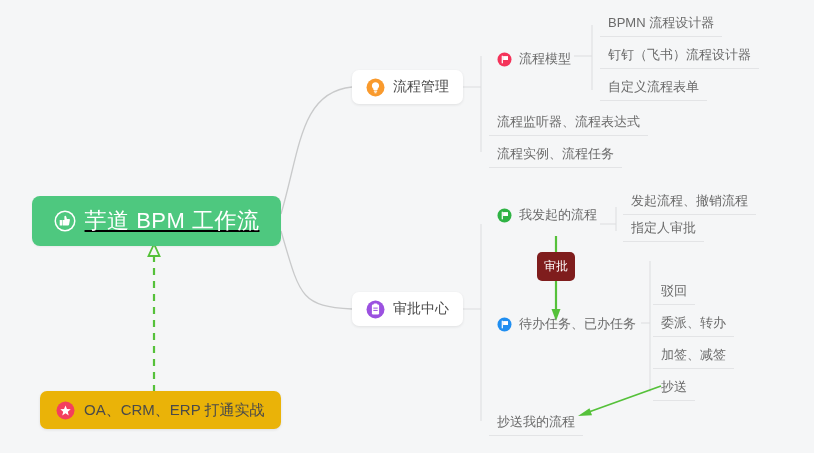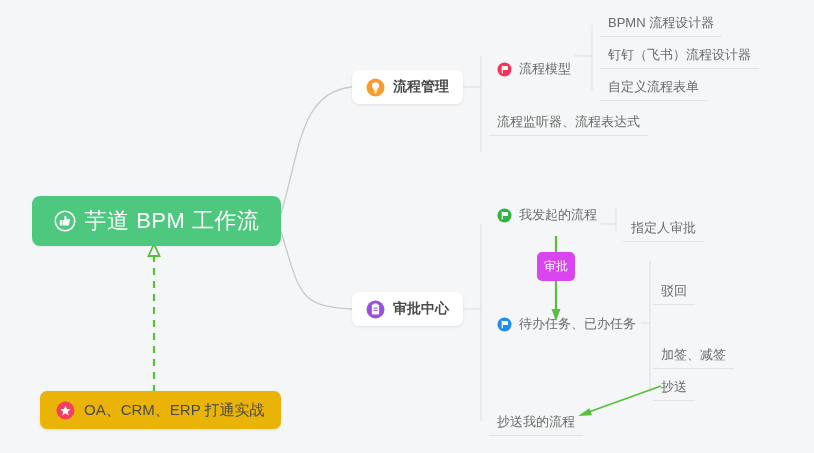--- a/index.html
+++ b/index.html
@@ -28,41 +28,41 @@
     left: 32px; top: 196px;
     width: 249px; height: 50px;
     background: #4ec87f;
     border-radius: 8px;
     box-sizing: border-box;
     display: flex;
     align-items: center;
     justify-content: center;
     gap: 9px;
     box-shadow: 0 1px 2px rgba(0,0,0,0.05);
+    text-decoration: underline;
   }
   .root-label {
     color: #ffffff;
     font-size: 22px;
     letter-spacing: 0.5px;
     white-space: nowrap;
   }
 
   
   .branch-node {
     position: absolute;
     height: 34px;
     background: #ffffff;
     border-radius: 7px;
     box-sizing: border-box;
     display: flex;
     align-items: center;
     padding: 0 14px;
     gap: 8px;
     box-shadow: 0 1px 3px rgba(0,0,0,0.09);
-    font-weight: bold;
   }
   .branch-label {
     font-size: 14px;
     color: #4a4a4a;
     white-space: nowrap;
   }
 
   
   .note-node {
     position: absolute;
@@ -105,21 +105,21 @@
     align-items: center;
     justify-content: center;
     flex: none;
   }
 
   
   .tag-node {
     position: absolute;
     left: 537px; top: 252px;
     width: 38px; height: 29px;
-    background: #d946ef;
+    background: #7f1d1d;
     border-radius: 5px;
     display: flex;
     align-items: center;
     justify-content: center;
   }
   .tag-label {
     color: #ffffff;
     font-size: 12px;
     white-space: nowrap;
   }
@@ -178,21 +178,21 @@
       <svg width="19" height="19" viewBox="0 0 19 19">
         <circle cx="9.5" cy="9.5" r="9" fill="#f99a2d"></circle>
         <path d="M9.5 4.3 C7.3 4.3 5.9 5.9 5.9 7.7 C5.9 9.0 6.7 9.9 7.4 10.7 L7.4 11.9 L11.6 11.9 L11.6 10.7 C12.3 9.9 13.1 9.0 13.1 7.7 C13.1 5.9 11.7 4.3 9.5 4.3 Z" fill="#ffffff"></path>
         <rect x="7.8" y="12.5" width="3.4" height="1.3" rx="0.6" fill="#ffffff"></rect>
         <rect x="8.4" y="14.2" width="2.2" height="1.0" rx="0.5" fill="#ffffff"></rect>
       </svg>
     </span>
     <span class="branch-label">流程管理</span>
   </div>
 
-  <div class="topic" style="left:489px; top:57px;">
+  <div class="topic" style="left:489px; top:47px;">
     <span class="icon">
       <svg width="15" height="15" viewBox="0 0 15 15">
         <circle cx="7.5" cy="7.5" r="7" fill="#f4335a"></circle>
         <rect x="4.7" y="3.7" width="1.2" height="7.6" fill="#ffffff"></rect>
         <path d="M6.1 4.1 L11.0 4.1 L11.0 8.0 L6.1 8.0 Z" fill="#ffffff"></path>
       </svg>
     </span>
     <span>流程模型</span>
   </div>
 
@@ -201,20 +201,23 @@
   </div>
   <div class="topic underlined" style="left:600px; top:43px;">
     <span>钉钉（飞书）流程设计器</span>
   </div>
   <div class="topic underlined" style="left:600px; top:75px;">
     <span>自定义流程表单</span>
   </div>
 
   <div class="topic underlined" style="left:489px; top:110px;">
     <span>流程监听器、流程表达式</span>
+  </div>
+  <div class="topic underlined" style="left:489px; top:142px;">
+    <span>流程实例、流程任务</span>
   </div>
 
   <div class="branch-node" style="left:352px; top:292px;">
     <span class="icon">
       <svg width="19" height="19" viewBox="0 0 19 19">
         <circle cx="9.5" cy="9.5" r="9" fill="#9b51e0"></circle>
         <rect x="5.9" y="4.6" width="7.2" height="9.8" rx="1.2" fill="#ffffff"></rect>
         <rect x="7.6" y="3.4" width="3.8" height="2.1" rx="0.9" fill="#ffffff"></rect>
         <rect x="7.3" y="7.6" width="4.4" height="1.0" fill="#9b51e0"></rect>
         <rect x="7.3" y="9.9" width="4.4" height="1.0" fill="#9b51e0"></rect>
@@ -227,20 +230,23 @@
     <span class="icon">
       <svg width="15" height="15" viewBox="0 0 15 15">
         <circle cx="7.5" cy="7.5" r="7" fill="#2fb344"></circle>
         <rect x="4.7" y="3.7" width="1.2" height="7.6" fill="#ffffff"></rect>
         <path d="M6.1 4.1 L11.0 4.1 L11.0 8.0 L6.1 8.0 Z" fill="#ffffff"></path>
       </svg>
     </span>
     <span>我发起的流程</span>
   </div>
 
+  <div class="topic underlined" style="left:623px; top:189px;">
+    <span>发起流程、撤销流程</span>
+  </div>
   <div class="topic underlined" style="left:623px; top:216px;">
     <span>指定人审批</span>
   </div>
 
   <div class="tag-node">
     <span class="tag-label">审批</span>
   </div>
 
   <div class="topic" style="left:489px; top:312px;">
     <span class="icon">
@@ -249,20 +255,23 @@
         <rect x="4.7" y="3.7" width="1.2" height="7.6" fill="#ffffff"></rect>
         <path d="M6.1 4.1 L11.0 4.1 L11.0 8.0 L6.1 8.0 Z" fill="#ffffff"></path>
       </svg>
     </span>
     <span>待办任务、已办任务</span>
   </div>
 
   <div class="topic underlined" style="left:653px; top:279px;">
     <span>驳回</span>
   </div>
+  <div class="topic underlined" style="left:653px; top:311px;">
+    <span>委派、转办</span>
+  </div>
   <div class="topic underlined" style="left:653px; top:343px;">
     <span>加签、减签</span>
   </div>
   <div class="topic underlined" style="left:653px; top:375px;">
     <span>抄送</span>
   </div>
 
   <div class="topic underlined" style="left:489px; top:410px;">
     <span>抄送我的流程</span>
   </div>

